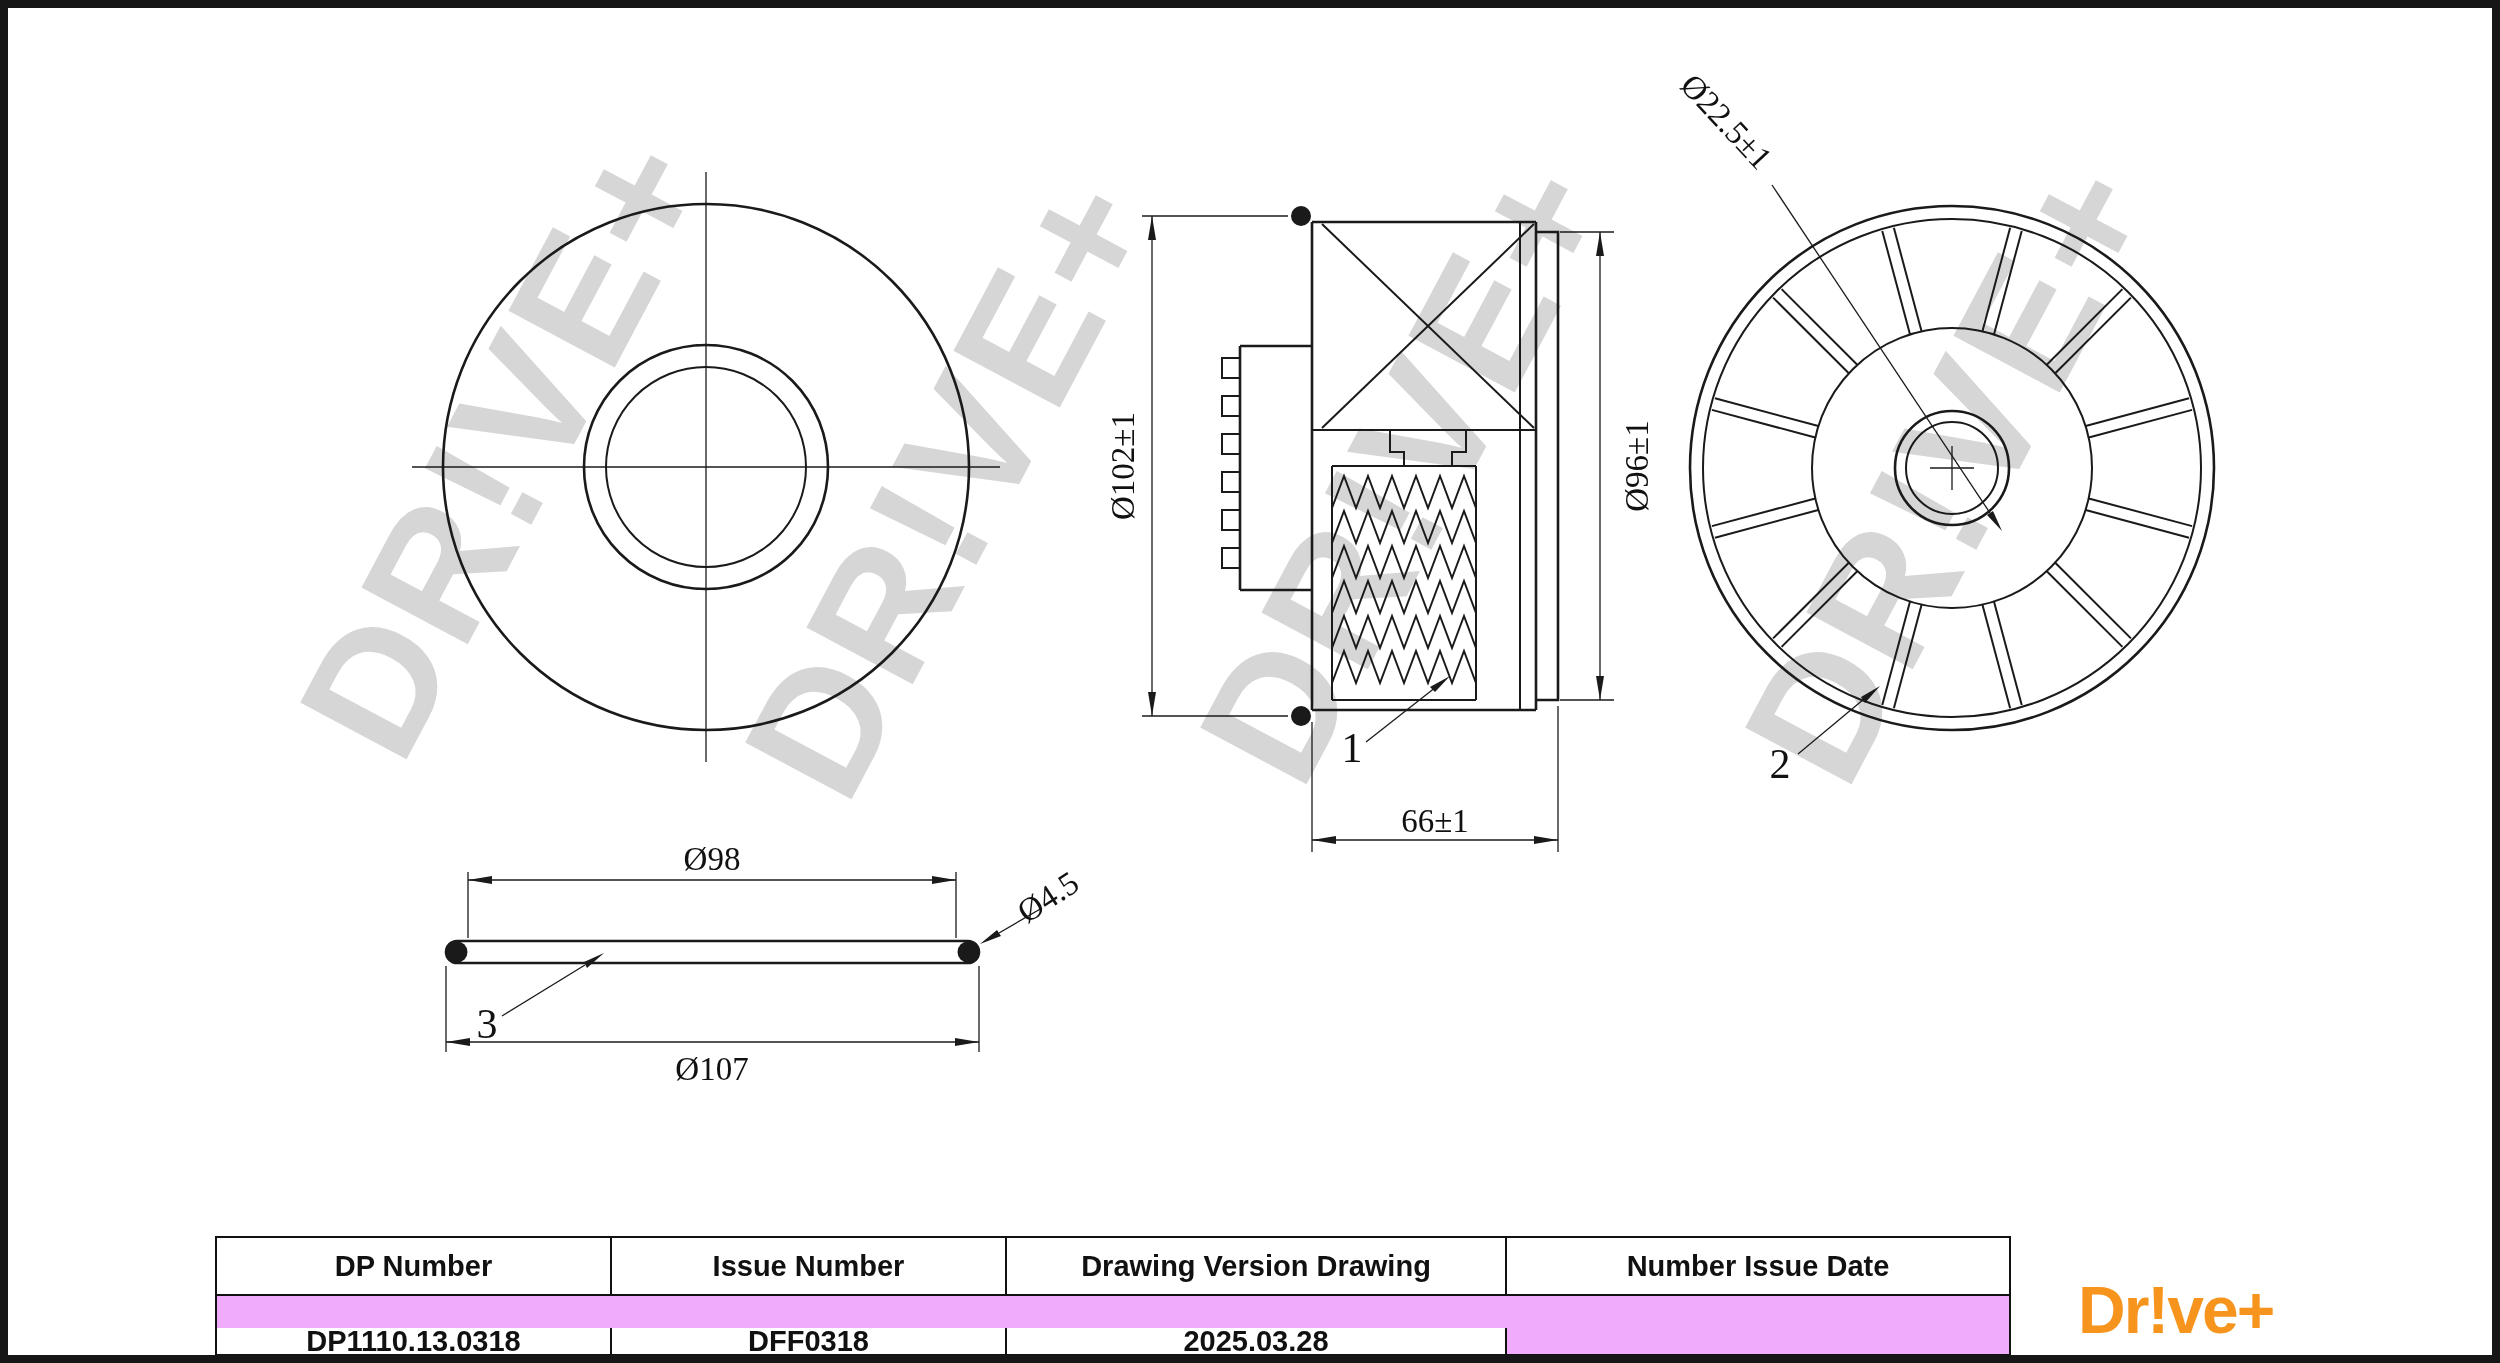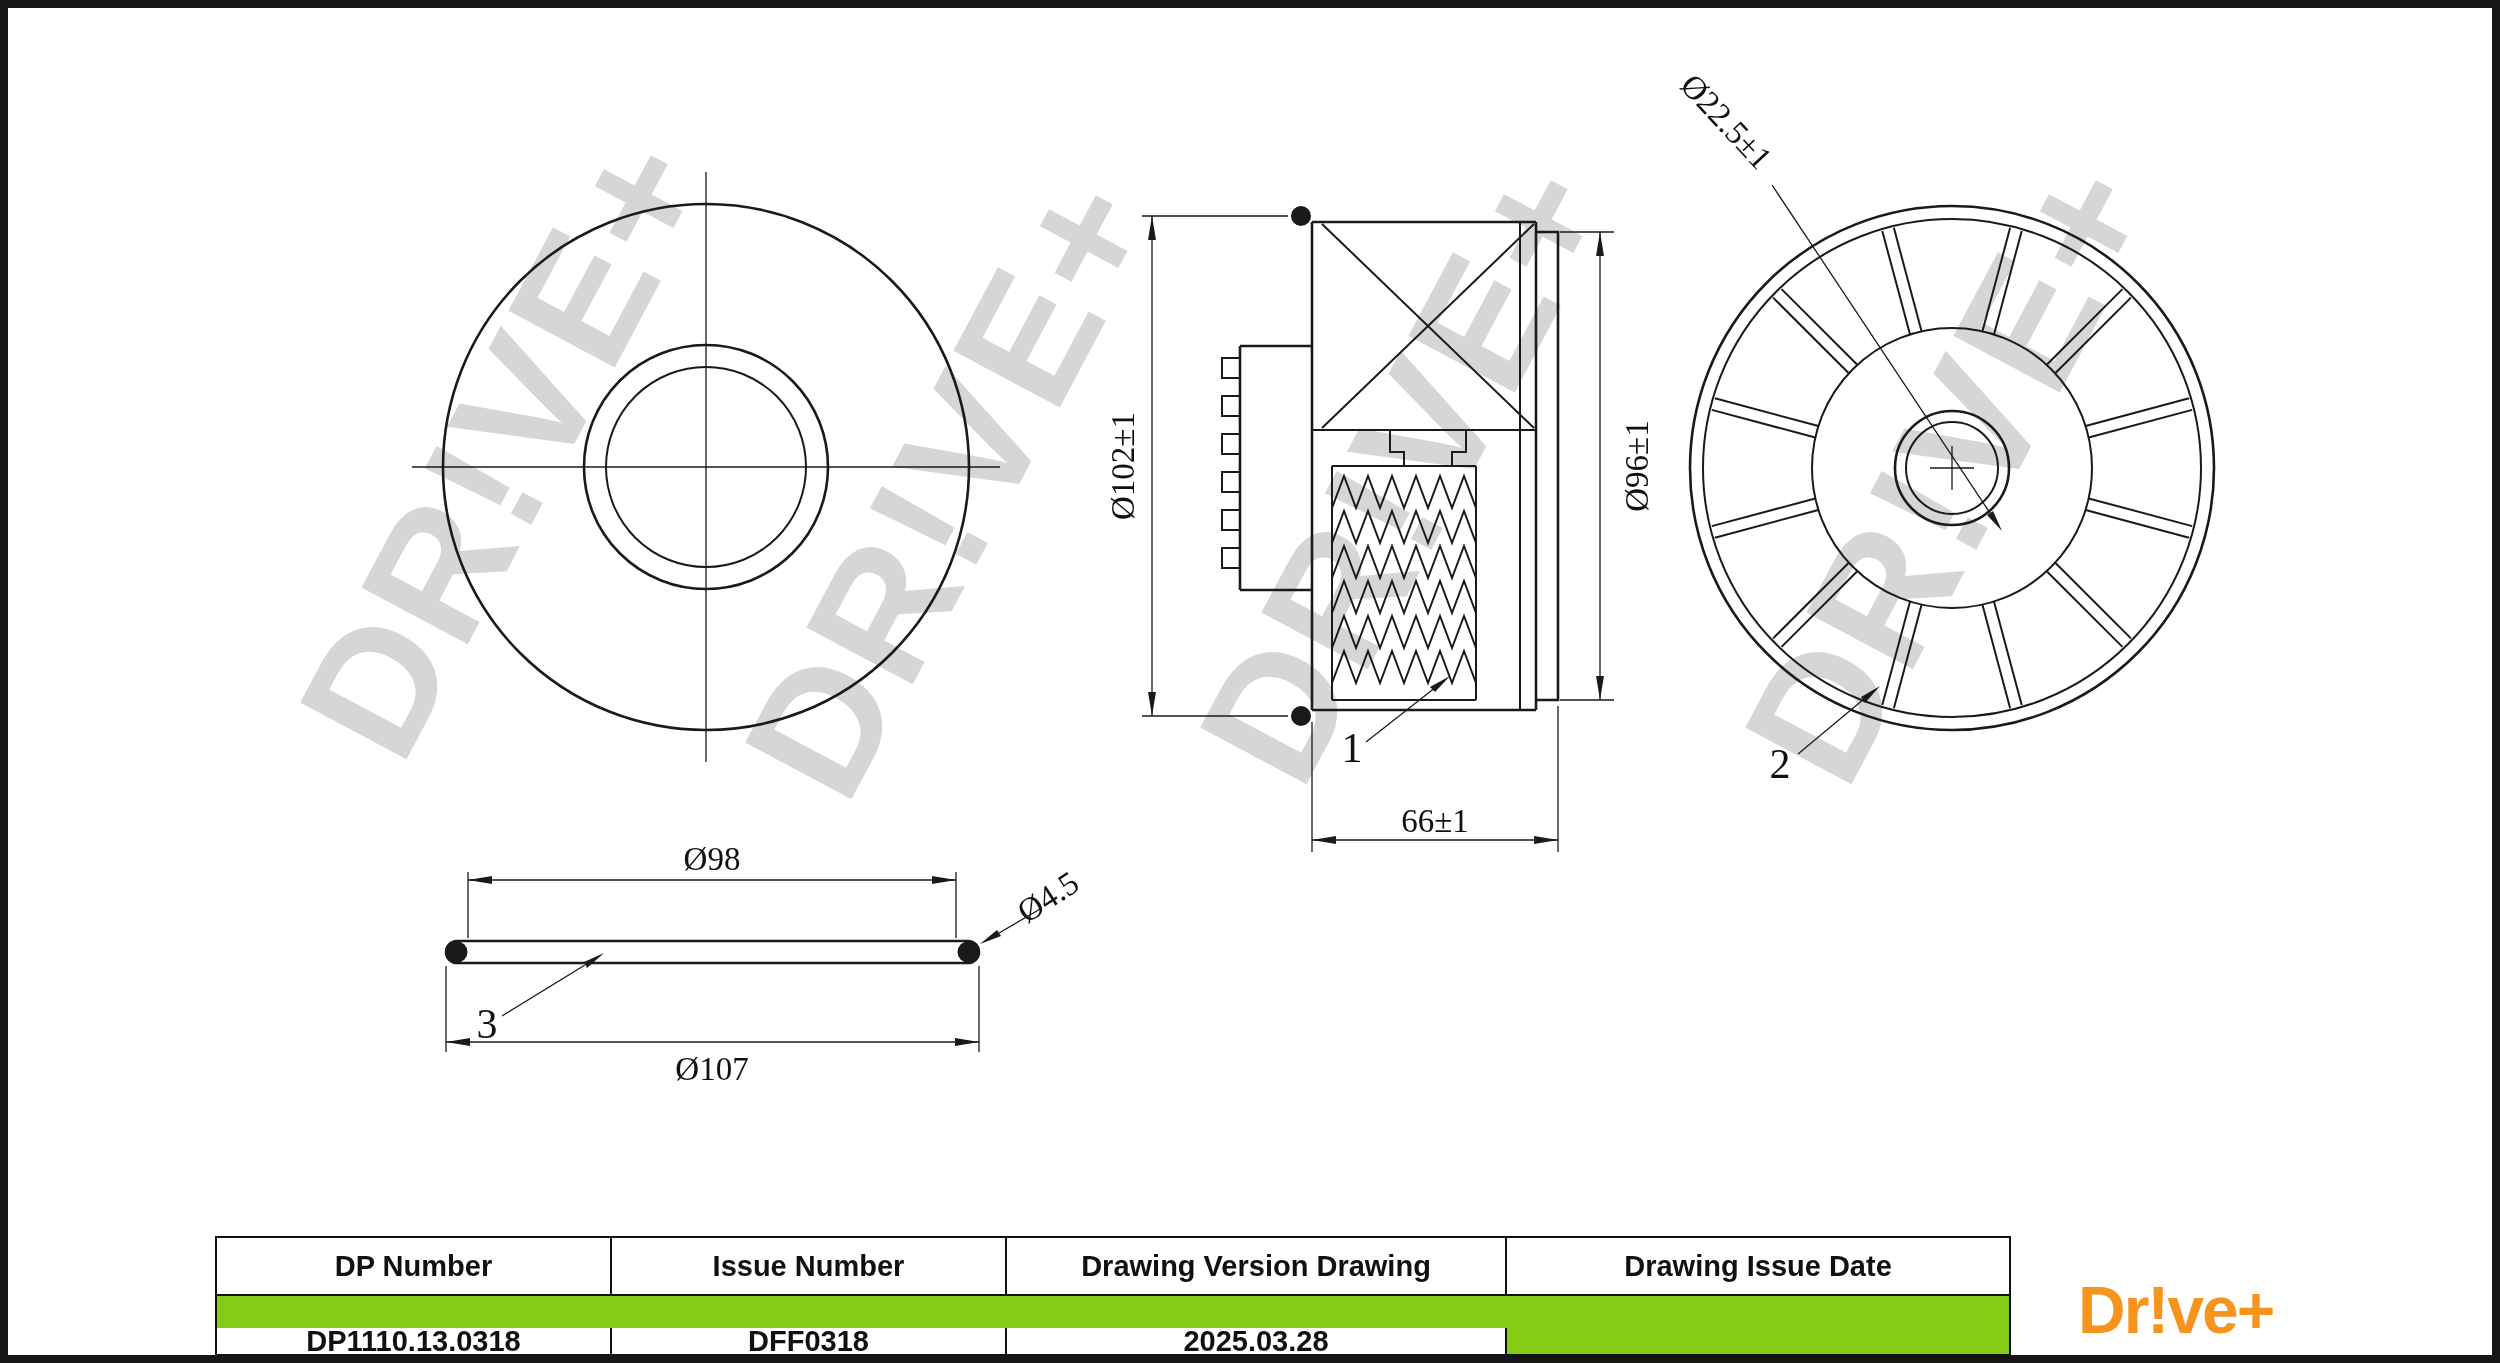--- a/index.html
+++ b/index.html
@@ -24,21 +24,21 @@
   .dim{
     font-family:"Liberation Serif",serif;font-size:33px;fill:#111;stroke:none;
     text-anchor:middle;dominant-baseline:middle;
   }
   .callout{
     font-family:"Liberation Serif",serif;font-size:42px;fill:#111;stroke:none;
     text-anchor:middle;dominant-baseline:middle;
   }
   
   .titleblock{
-    position:absolute;left:215px;top:1236px;z-index:2;background:#84cc16;
+    position:absolute;left:215px;top:1236px;z-index:2;background:#f0abfc;
     display:grid;grid-template-columns:395px 395px 500px 502px;
     grid-template-rows:58px 58px;border:2.5px solid #111;
   }
   .tb-cell{
     display:flex;align-items:center;justify-content:center;
     border-right:2.5px solid #111;border-bottom:2.5px solid #111;
     font-weight:bold;font-size:29px;color:#111;background:#fff;
   }
   .tb-cell:nth-child(4n){border-right:none;}
   .tb-cell:nth-child(n+5){border-bottom:none;margin-top:32px;}
@@ -199,21 +199,21 @@
   <text class="dim" x="712" y="862">Ø98</text>
   <text class="dim" transform="translate(1050,900) rotate(-33)">Ø4.5</text>
   <text class="dim" x="712" y="1072">Ø107</text>
   <text class="callout" x="487" y="1028">3</text>
 </svg>
 
 <div class="titleblock">
   <div class="tb-cell">DP Number</div>
   <div class="tb-cell">Issue Number</div>
   <div class="tb-cell">Drawing Version Drawing</div>
-  <div class="tb-cell">Drawing Issue Date</div>
+  <div class="tb-cell">Number Issue Date</div>
   <div class="tb-cell">DP1110.13.0318</div>
   <div class="tb-cell">DFF0318</div>
   <div class="tb-cell">2025.03.28</div>
 </div>
 
 <div class="logo">Dr!ve+</div>
 
 <div class="frame"></div>
 
 </body></html>

